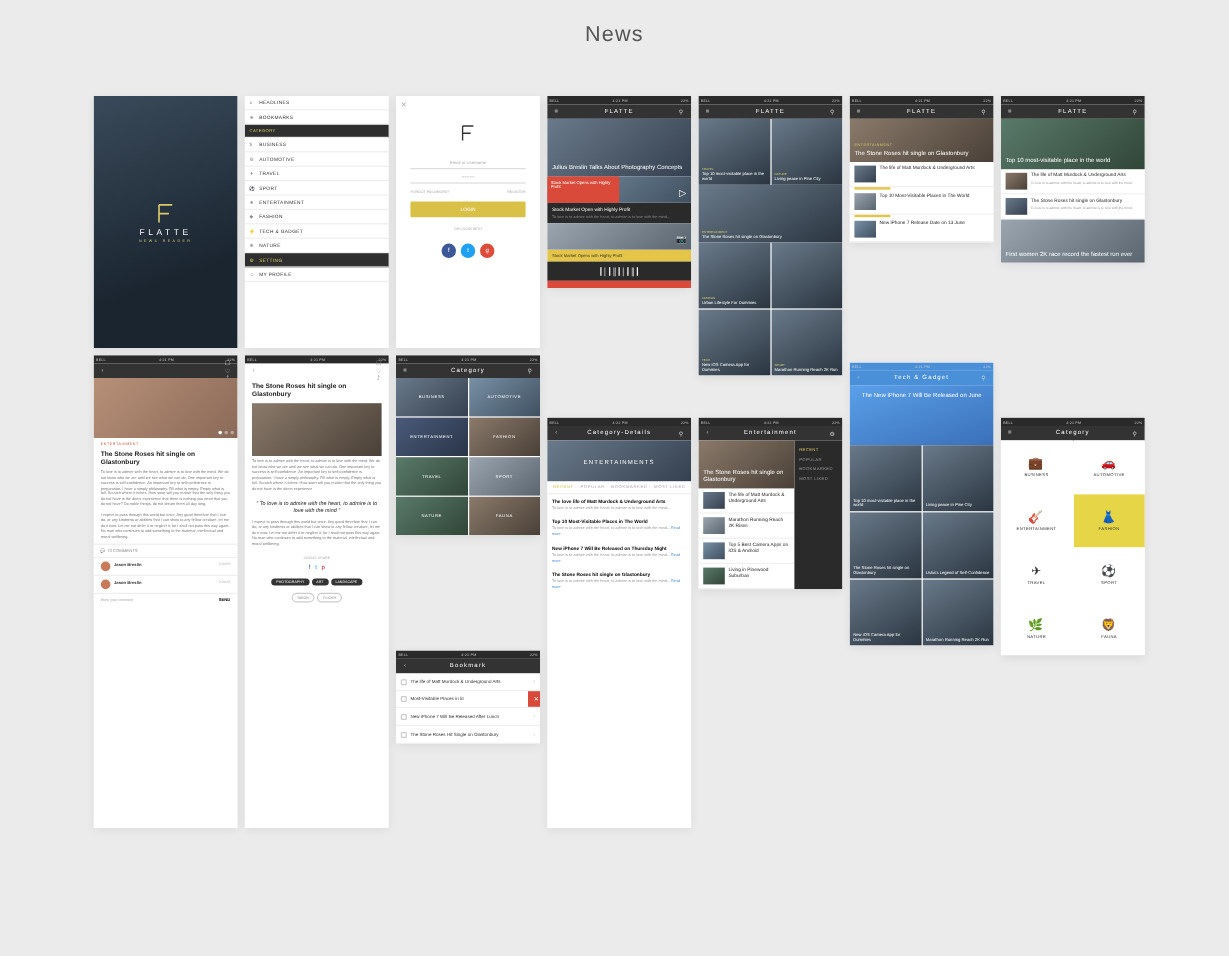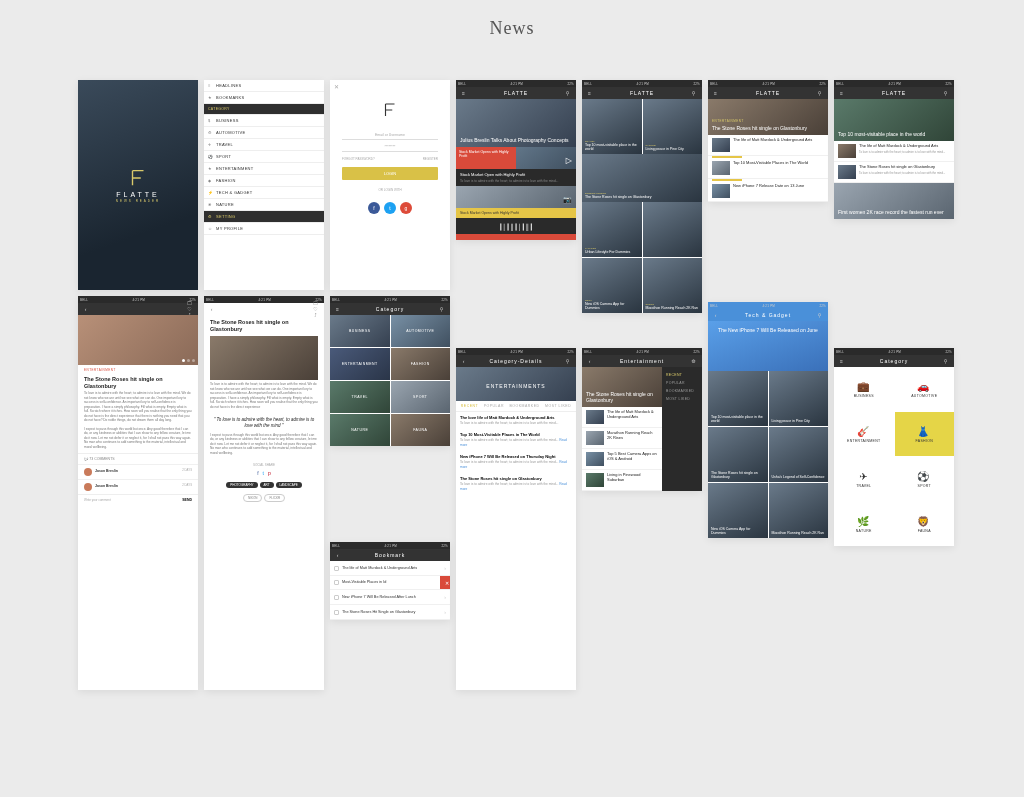--- a/index.html
+++ b/index.html
@@ -6,21 +6,21 @@
 body {
   background: #ebebeb;
   font-family: -apple-system, BlinkMacSystemFont, "Helvetica Neue", Arial, sans-serif;
   width: 1024px;
   height: 797px;
   overflow: hidden;
   position: relative;
 }
 .header { text-align: center; padding-top: 20px; }
 .header-num { font-size: 24px; font-weight: 300; color: #333; letter-spacing: 2px; }
-.header-title { font-size: 18px; font-weight: 300; color: #555; letter-spacing: 1px; margin-top: -2px; font-family: Liberation Serif, serif; }
+.header-title { font-size: 18px; font-weight: 300; color: #555; letter-spacing: 1px; margin-top: -2px; }
 .canvas { position: absolute; top: 80px; left: 78px; width: 870px; }
 
 .screen {
   position: absolute;
   width: 120px;
   background: #fff;
   box-shadow: 0 2px 8px rgba(0,0,0,0.08);
   font-size: 4px;
   overflow: hidden;
 }

